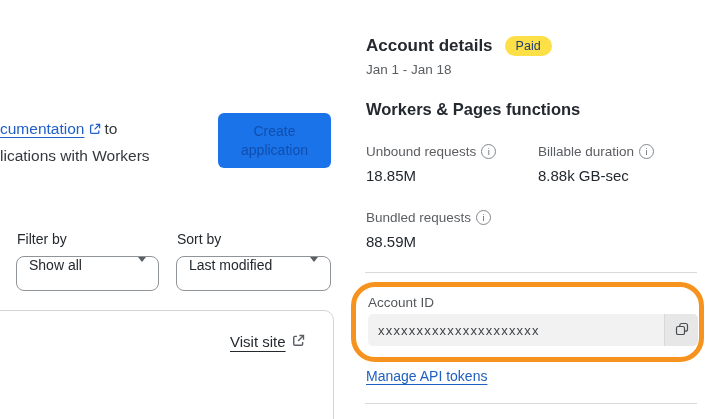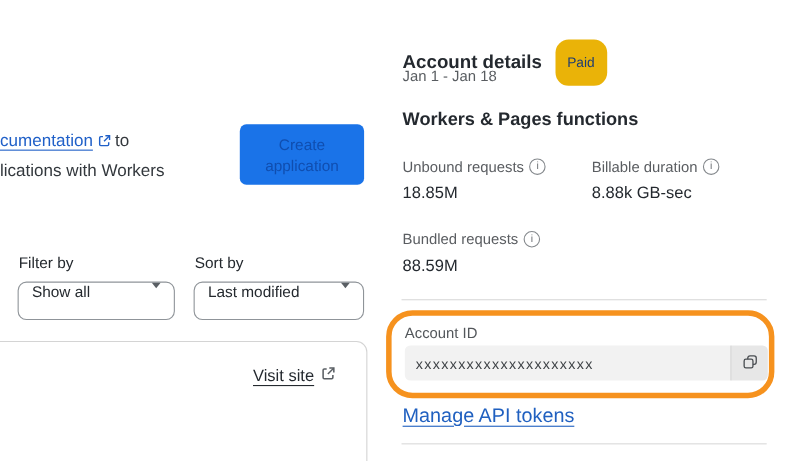--- a/index.html
+++ b/index.html
@@ -21,21 +21,21 @@
   .sel-sort{left:176px;width:155px;}
   .caret{width:0;height:0;border-left:4.5px solid transparent;border-right:4.5px solid transparent;border-top:5.5px solid #5a5f64;}
   .apps-card{position:absolute;left:-20px;top:310px;width:352px;height:160px;background:#fff;border:1px solid #d4d4d4;border-radius:0 10px 0 0;}
   .visit-site{position:absolute;left:230px;top:333px;display:flex;align-items:center;gap:6px;font-size:15px;color:#24292f;cursor:pointer;}
   .visit-site .vs-text{text-decoration:underline;text-underline-offset:4px;}
   .visit-site svg{color:#5a5f64;}
 
   
   .title-row{position:absolute;left:366px;top:36px;display:flex;align-items:center;gap:12px;}
   .panel-title{font-size:17px;font-weight:700;color:#24292f;}
-  .badge{background:#eab308;color:#1f3d72;font-size:12.5px;padding:14px 11px;border-radius:12px;}
+  .badge{background:#fde047;color:#1f3d72;font-size:12.5px;padding:3px 11px;border-radius:12px;}
   .date-range{position:absolute;left:366px;top:62px;font-size:13.5px;color:#595d61;}
   .section-title{position:absolute;left:366px;top:100px;font-size:16.5px;font-weight:700;color:#24292f;}
   .stat{position:absolute;width:170px;}
   .stat-1{left:366px;top:144px;}
   .stat-2{left:538px;top:144px;}
   .stat-3{left:366px;top:210px;}
   .stat-label{font-size:13.5px;color:#5a5d61;display:flex;align-items:center;}
   .info-icon{display:inline-block;width:13px;height:13px;border:1px solid #84888c;border-radius:50%;font-size:9.5px;line-height:13px;
     text-align:center;color:#6a6e72;margin-left:5px;}
   .info-icon::before{content:"i";}
@@ -44,21 +44,21 @@
   .div-1{top:272px;}
   .div-2{top:403px;}
   .highlight-ring{position:absolute;left:351px;top:282px;width:353px;height:80px;box-sizing:border-box;
     border:5px solid #f6921e;border-radius:24px;pointer-events:none;}
   .acct-label{position:absolute;left:368px;top:295px;font-size:13.5px;color:#53575b;}
   .acct-row{position:absolute;left:368px;top:314px;width:330px;height:32px;display:flex;background:#f2f2f2;border-radius:5px;overflow:hidden;gap:28px;}
   .acct-input{flex:1;border:none;background:transparent;font-family:"Liberation Sans",sans-serif;font-size:13px;letter-spacing:1.2px;
     color:#3f4347;padding:0 10px;min-width:0;outline:none;}
   .copy-btn{width:34px;background:#e7e7e7;border:none;border-left:1px solid #d8d8d8;display:flex;align-items:center;justify-content:center;
     cursor:pointer;color:#4a4e52;}
-  .manage-link{position:absolute;left:366px;top:368px;font-size:18px;color:#2060c0;text-decoration:underline;text-underline-offset:3px;cursor:pointer;}
+  .manage-link{position:absolute;left:366px;top:368px;font-size:14px;color:#2060c0;text-decoration:underline;text-underline-offset:3px;cursor:pointer;}
 </style>
 </head>
 <body>
 
 <div id="screen">
 
   <div class="intro">
     <div>
       <a>cumentation</a><span class="ext-icon" style="color:#2060c8;"><svg width="12" height="12" viewBox="0 0 12 12" fill="none" stroke="currentColor" stroke-width="1.3">
             <path d="M4.6 2.2H2.6c-.6 0-1 .4-1 1v6.2c0 .6.4 1 1 1h6.2c.6 0 1-.4 1-1V7.4"></path>

